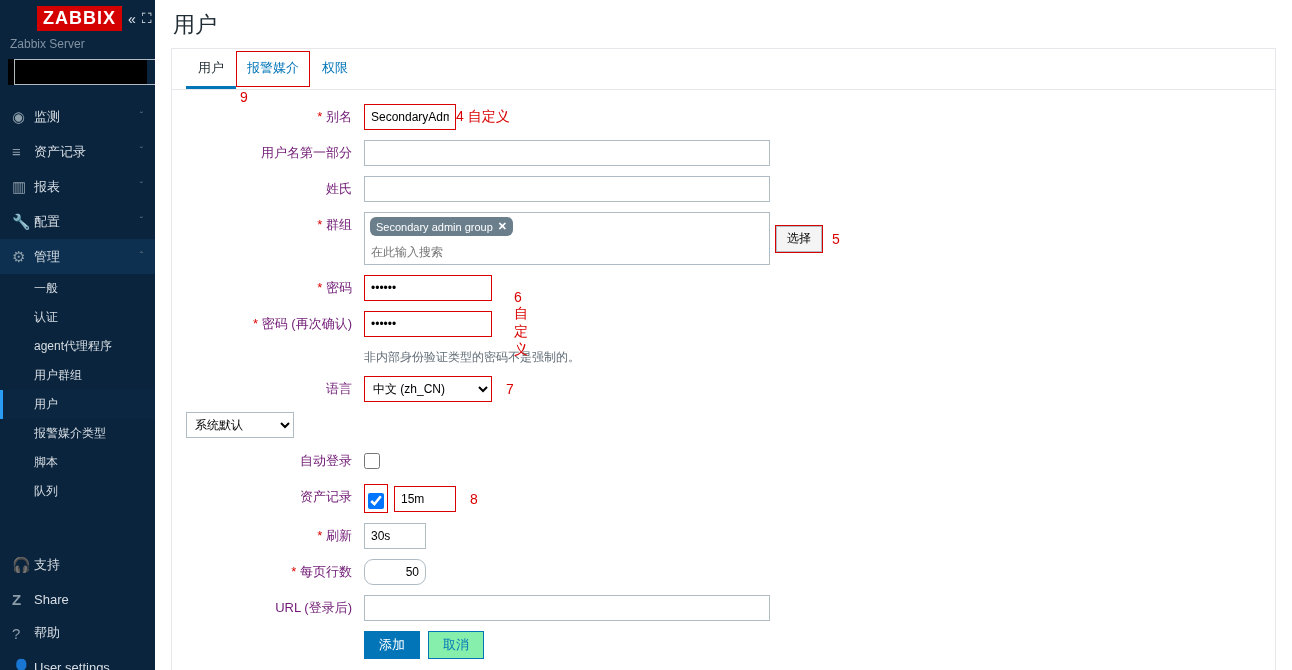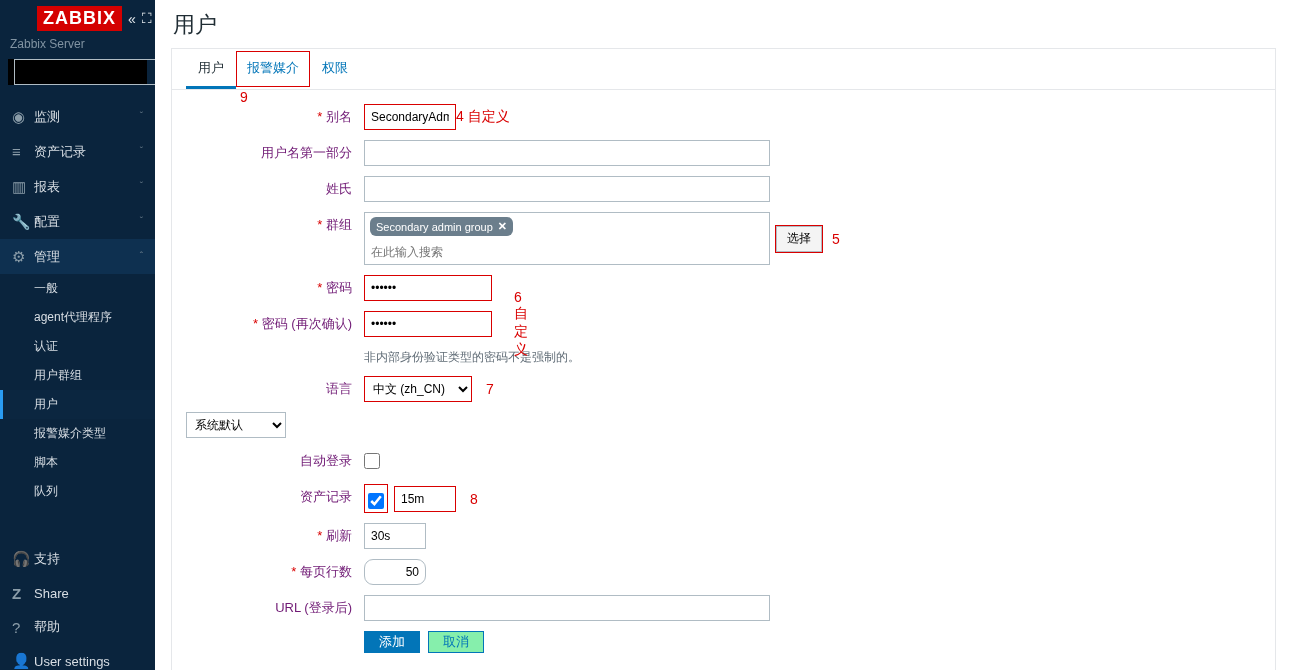--- a/index.html
+++ b/index.html
@@ -46,36 +46,36 @@
 .lbl { width: 178px; text-align: right; padding-right: 12px; line-height: 26px; font-size: 13px; color: #701a75; }
 .req::before { content: "* "; color: #d90000; }
 .ctl { display: flex; align-items: center; position: relative; }
 input[type="text"], input[type="password"] { border: 1px solid #b0bcc4; height: 26px; padding: 0 6px; font-size: 12px; outline: none; }
 input.w-lg { width: 406px; }
 input.w-md { width: 128px; }
 input.w-sm { width: 62px; }
 input.boxed { border: 1px solid #d90000; }
 
 select { height: 26px; border: 1px solid #b0bcc4; font-size: 12px; padding: 0 4px; background: #fff; }
-select.w-sel { width: 108px; }
+select.w-sel { width: 128px; }
 select.boxed { border: 1px solid #d90000; }
 
 input[type="checkbox"] { width: 16px; height: 16px; margin-top: 5px; }
 .chk-wrap.boxed { border: 1px solid #d90000; padding: 3px; display: inline-flex; }
 
 .group-input { display: flex; flex-direction: column; width: 406px; border: 1px solid #b0bcc4; }
 .tag-row { display: flex; padding: 4px 5px; }
 .tag { background: #6b7e8c; color: #fff; font-size: 11px; padding: 3px 6px; display: inline-flex; align-items: center; border-radius: 6px; }
 .tag .x { margin-left: 5px; cursor: pointer; font-weight: bold; }
 .group-input input { border: none; height: 24px; }
 
 .btn-select { margin-left: 6px; height: 26px; border: 1px solid #b0bcc4; background: #f4f4f4; padding: 0 10px; font-size: 12px; cursor: pointer; }
 .btn-select.boxed { outline: 1px solid #d90000; }
 
-.btn { height: 22px; padding: 0 14px; font-size: 13px; border: 1px solid #0275b8; cursor: pointer; margin-right: 8px; }
+.btn { height: 28px; padding: 0 14px; font-size: 13px; border: 1px solid #0275b8; cursor: pointer; margin-right: 8px; }
 .btn.primary { background: #0275b8; color: #fff; }
 .btn.secondary { background: #86efac; color: #0275b8; }
 
 .hint { font-size: 12px; color: #606c76; margin-top: 2px; }
 
 .autologout-row input[type="text"] { margin-left: 6px; }
 </style>
 </head>
 <body>
 
@@ -115,22 +115,22 @@
         <span class="icon">🔧</span>
         <span class="label">配置</span>
         <span class="chev">ˇ</span>
       </div>
       <div class="nav-item active">
         <span class="icon">⚙</span>
         <span class="label">管理</span>
         <span class="chev">ˆ</span>
       </div>
       <div class="nav-item sub">一般</div>
+      <div class="nav-item sub">认证</div>
       <div class="nav-item sub">agent代理程序</div>
-      <div class="nav-item sub">认证</div>
       <div class="nav-item sub">用户群组</div>
       <div class="nav-item sub selected">用户</div>
       <div class="nav-item sub">报警媒介类型</div>
       <div class="nav-item sub">脚本</div>
       <div class="nav-item sub">队列</div>
     </div>
 
     <div class="sidebar-bottom">
       <div class="nav-item">
         <span class="icon">🎧</span>
@@ -227,21 +227,21 @@
         <div class="row">
           <div class="lbl">语言</div>
           <div class="ctl">
             <select class="w-sel boxed"><option>中文 (zh_CN)</option></select>
             <span class="ann" style="position:static; margin-left:14px;">7</span>
           </div>
         </div>
 
         <div class="row">
           <div class="ctl">
-              <select style="width:100px;"><option>系统默认</option></select>
+              <select style="width:108px;"><option>系统默认</option></select>
             </div>
         </div>
 
         <div class="row">
           <div class="lbl">自动登录</div>
           <div class="ctl">
               <input type="checkbox" style="">
             </div>
         </div>
 

